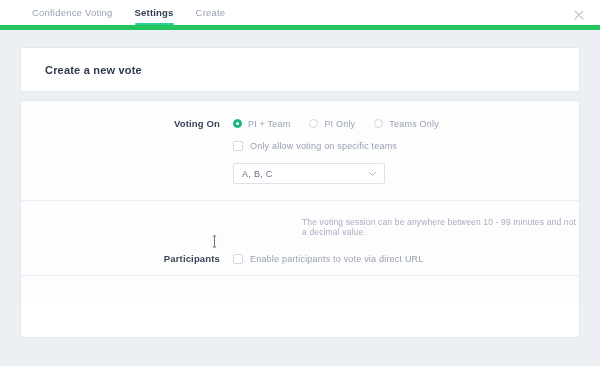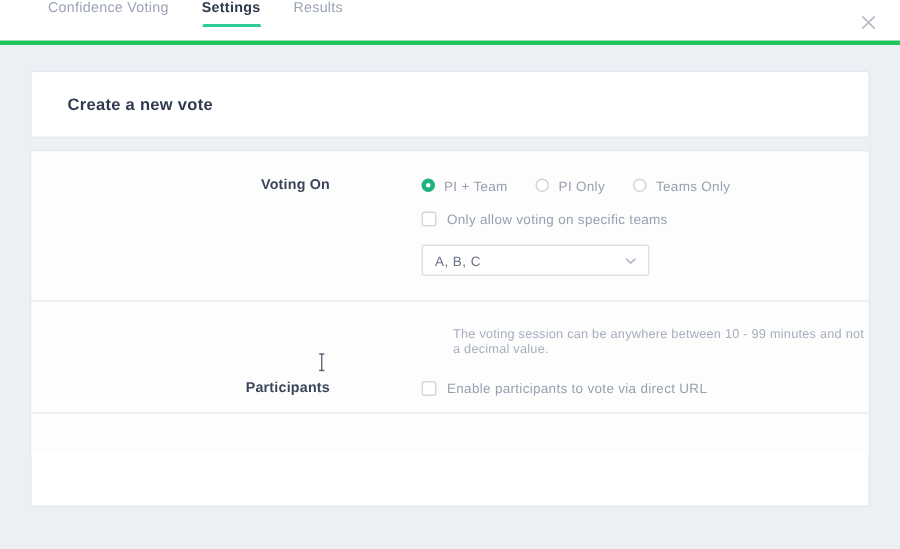--- a/index.html
+++ b/index.html
@@ -16,23 +16,23 @@
     color: #3b4559;
     -webkit-font-smoothing: antialiased;
   }
 
   
   .tabbar {
     position: relative;
     height: 30px;
     background: #ffffff;
     display: flex;
-    align-items: flex-start;
+    align-items: flex-end;
     padding: 0 0 0 32px;
-    border-bottom: 3px solid #22c55e;
+    border-bottom: 5px solid #22c55e;
   }
   .tab {
     position: relative;
     font-size: 9.5px;
     letter-spacing: .2px;
     color: #9aa3b4;
     padding: 0 0 7px 0;
     margin-right: 22px;
     cursor: pointer;
     white-space: nowrap;
@@ -101,21 +101,20 @@
     border-top: 1px solid #e9ecf2;
   }
   .section.pad-a { padding: 14px 0 13px 0; }
   .section.pad-b { padding: 11px 0 8px 0; }
 
   
   .row {
     display: flex;
     align-items: center;
     padding: 3px 0;
-    gap: 48px;
   }
   .row .label {
     width: 212px;
     flex: 0 0 212px;
     text-align: right;
     padding-right: 13px;
     font-size: 9.5px;
     font-weight: bold;
     color: #3b4559;
     letter-spacing: .15px;
@@ -276,21 +275,21 @@
 <body>
 
 <div class="tabbar">
   <div class="tab">
     <span>Confidence Voting</span>
   </div>
   <div class="tab active">
     <span>Settings</span>
   </div>
   <div class="tab">
-    <span>Results</span>
+    <span>Create</span>
   </div>
 
   <div class="close-btn">
     <svg width="14" height="14" viewBox="0 0 14 14">
       <path d="M3.2 3.2 L10.8 10.8 M10.8 3.2 L3.2 10.8" stroke="#7b8494" stroke-width="1.1" stroke-linecap="round" fill="none"></path>
     </svg>
   </div>
 </div>
 
 <div class="page">

